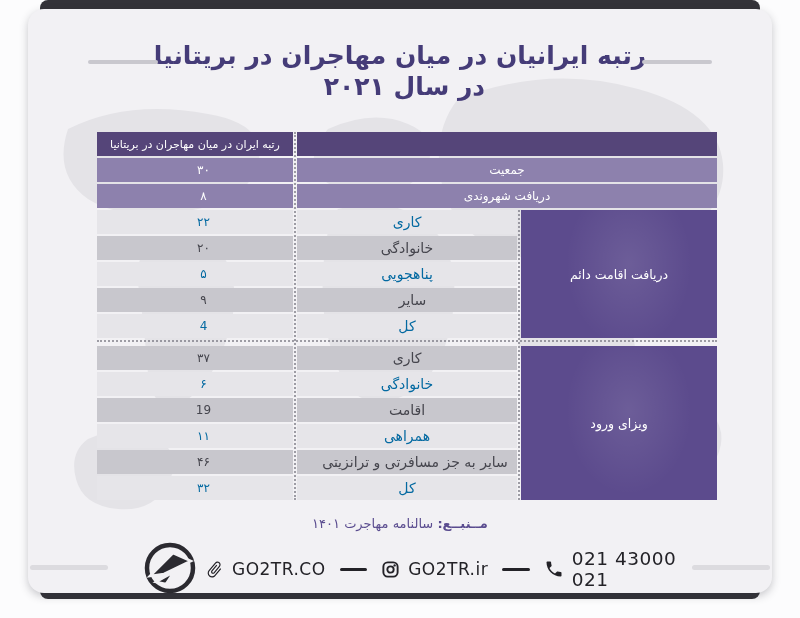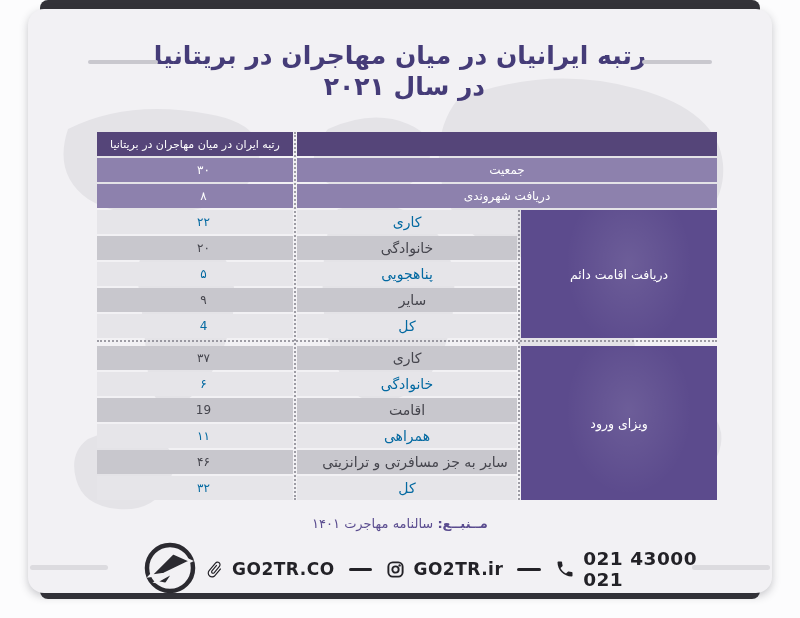--- a/index.html
+++ b/index.html
@@ -70,21 +70,21 @@
 
   
   .edge-dash{position:absolute;top:565px;width:78px;height:5px;background:#dcdbdf;border-radius:3px;}
   .edge-dash.left{left:30px;}
   .edge-dash.right{left:692px;}
   .logo{position:absolute;left:143px;top:541px;}
   .contacts{
     position:absolute;left:205px;top:549px;width:500px;height:40px;
     display:flex;align-items:center;gap:14px;color:#232227;
   }
-  .contact-item{display:flex;align-items:center;gap:8px;font-weight:bold;font-size:17px;letter-spacing:.5px;}
+  .contact-item{display:flex;align-items:center;gap:8px;font-weight:normal;font-size:17px;letter-spacing:.5px;}
   .contact-item.phone-item{font-size:18.5px;}
   .item-sep{width:30px;height:3px;background:#232227;border-radius:2px;}
   .cicon{display:flex;align-items:center;justify-content:center;}
 </style>
 </head>
 <body>
 
 <div class="dark-strip"></div>
 
 <div class="card">

